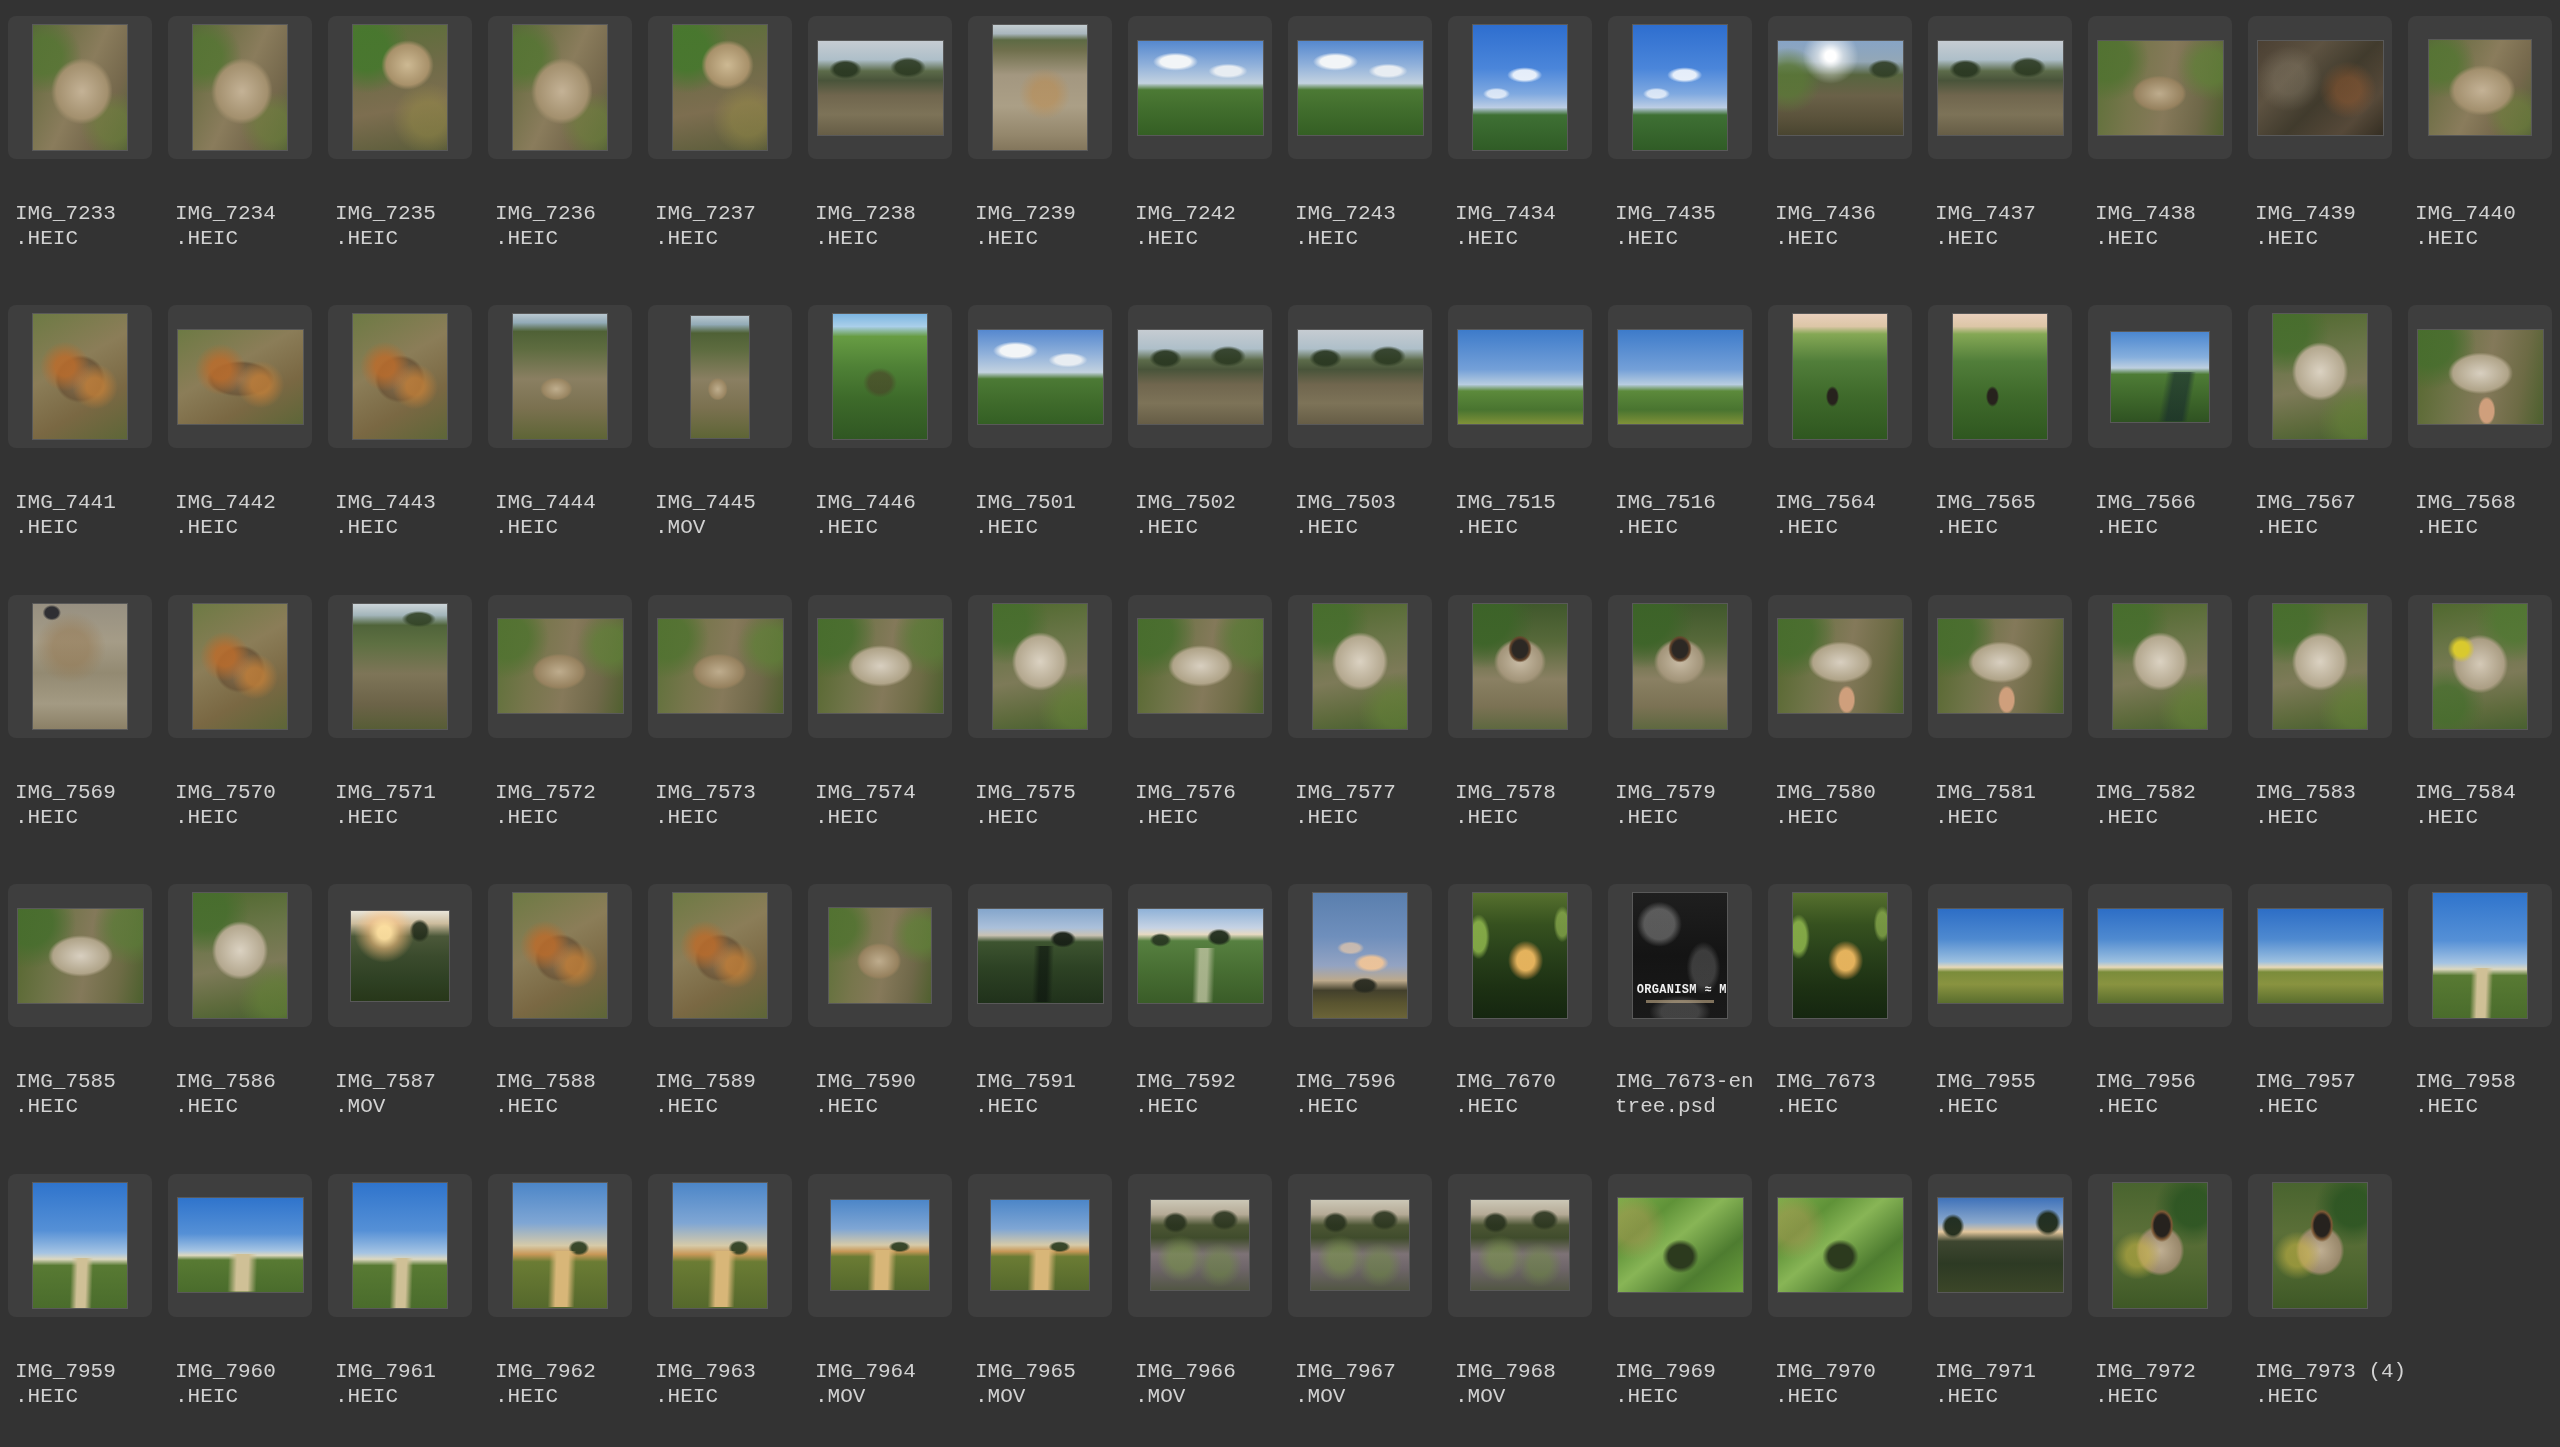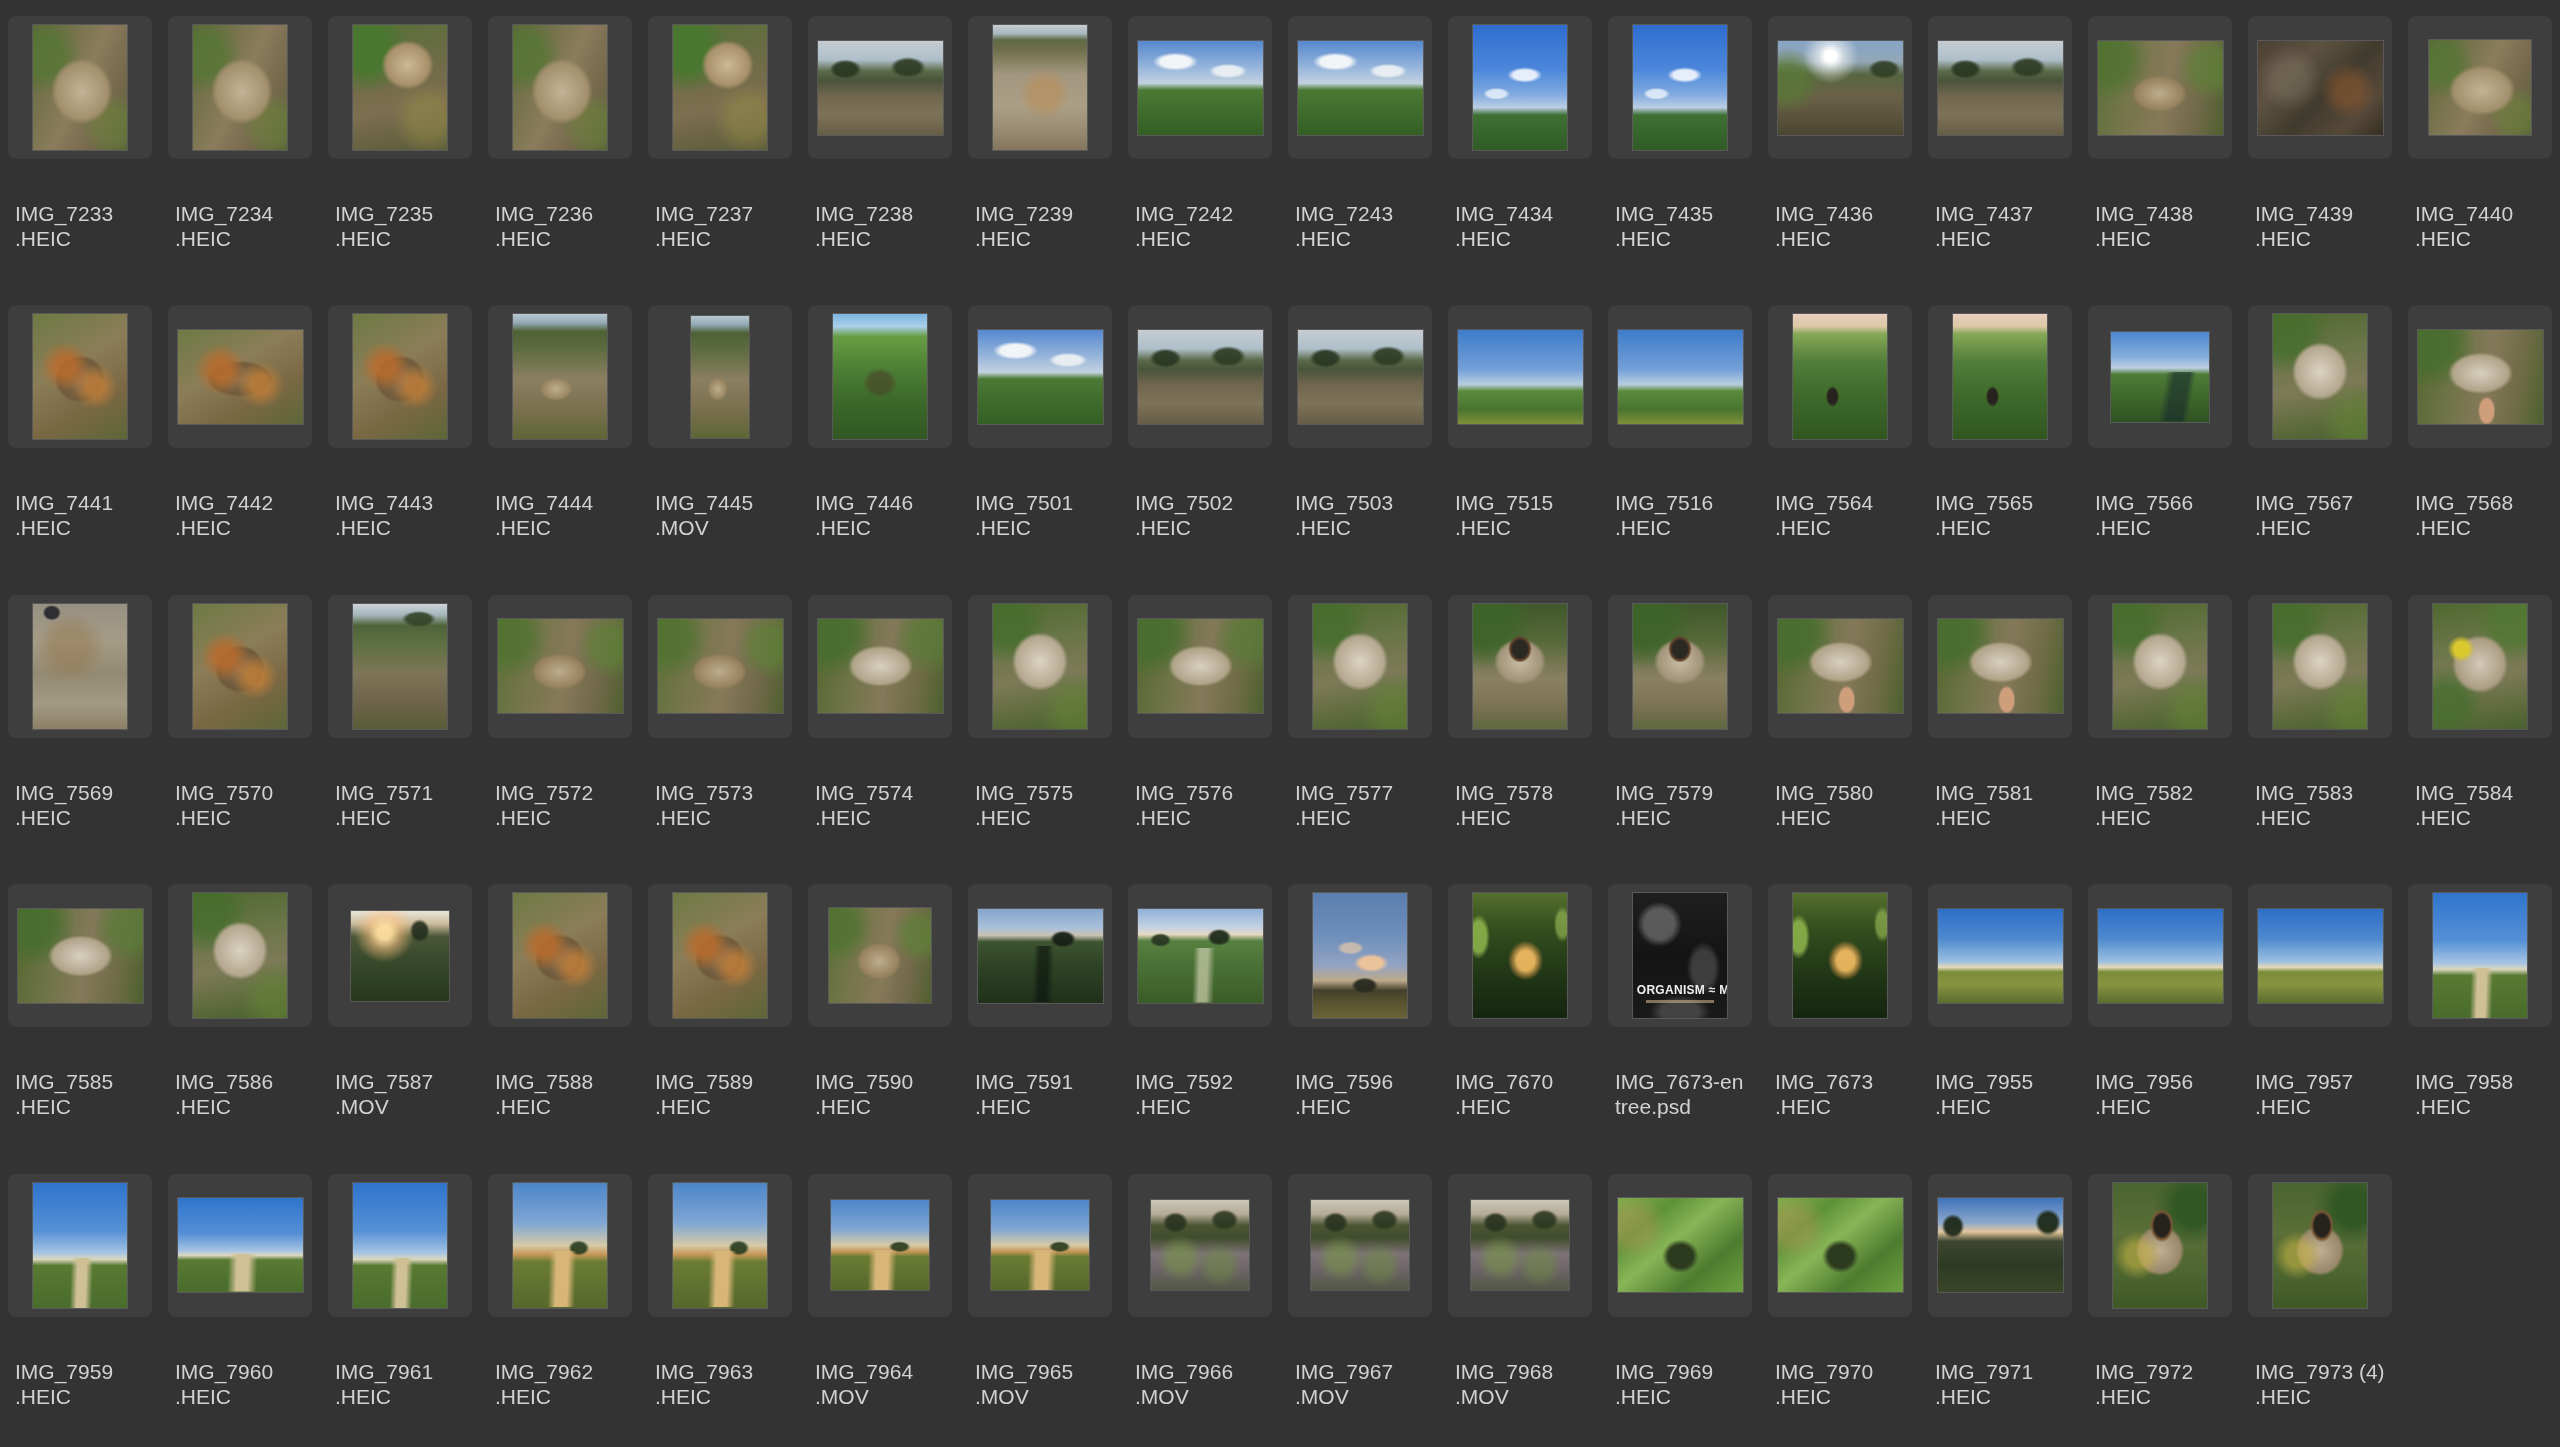--- a/index.html
+++ b/index.html
@@ -1,17 +1,17 @@
 <!DOCTYPE html>
 <html><head>
 <meta charset="utf-8">
 <style>
   html,body{margin:0;padding:0;background:#333333;width:2560px;height:1447px;overflow:hidden;
     font-family:"Liberation Sans", sans-serif;}
-  .grid{display:grid;grid-template-columns:repeat(16,160px);grid-auto-rows:289.4px;width:2560px;height:1447px;}
+  .grid{display:grid;grid-template-columns:repeat(16,160px);grid-auto-rows:289.4px;width:2560px;height:1447px;font-family:Liberation Mono, monospace;}
   .cell{position:relative;}
   .card{position:absolute;left:8px;top:16px;width:144px;height:143px;border-radius:8px;background:#3e3e3e;
     display:flex;align-items:center;justify-content:center;}
   .thumb{position:relative;box-shadow:0 0 0 1px rgba(255,255,255,.14);overflow:hidden;}
   .filename{position:absolute;left:15px;top:201px;font-size:21px;line-height:25px;color:#d2d2d2;}
   .fline{white-space:nowrap;}
 
   .poster-title{position:absolute;left:4%;right:4%;bottom:17%;font-size:12px;font-weight:bold;color:#f0f0f0;
     letter-spacing:.3px;white-space:nowrap;}
   .poster-sub{position:absolute;left:14%;right:14%;bottom:12%;height:3px;background:rgba(215,190,150,.55);}

